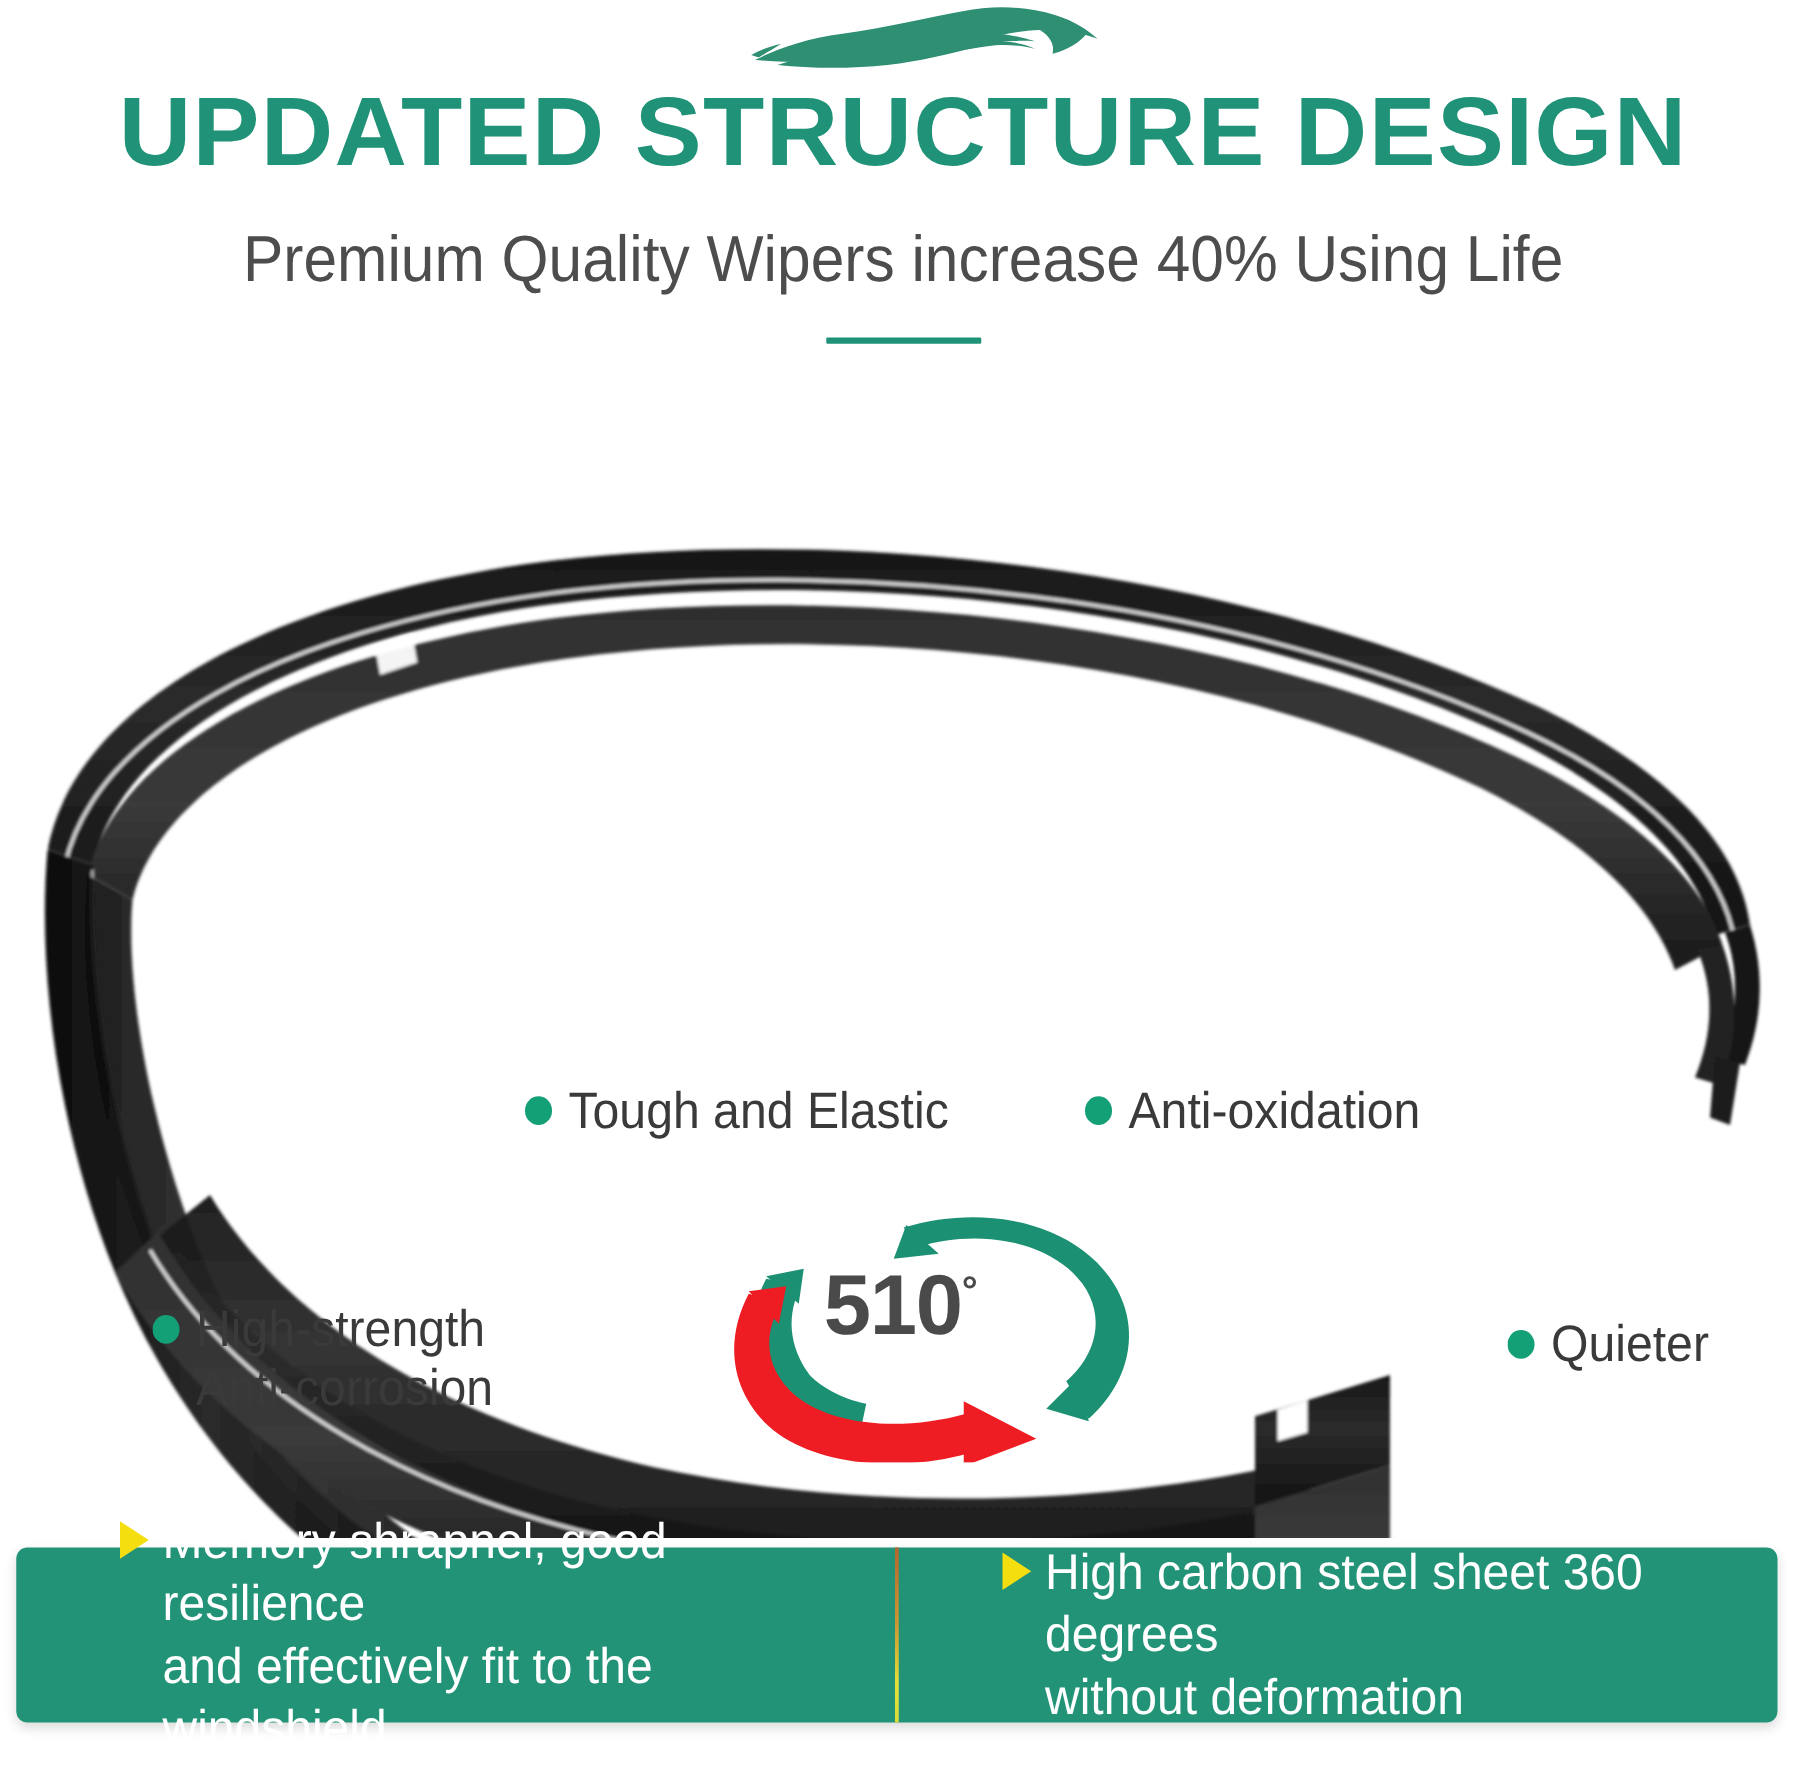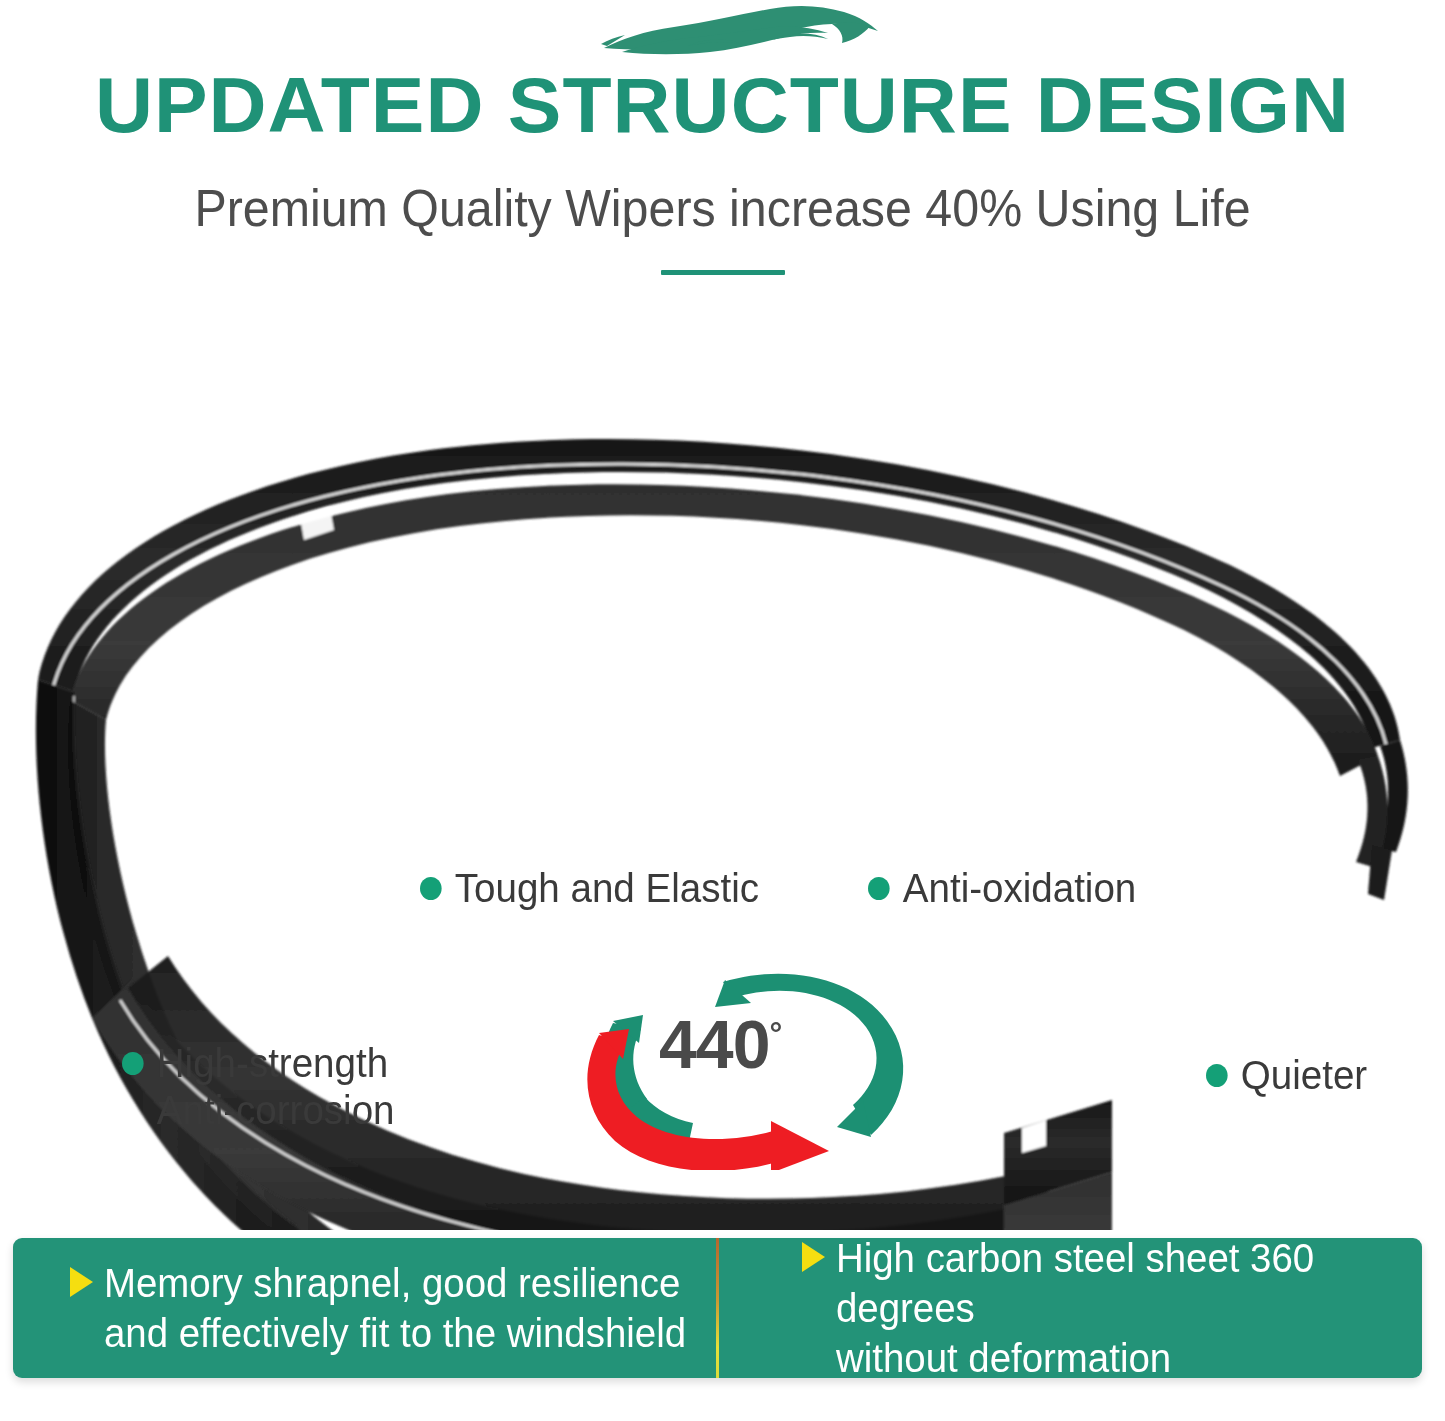--- a/index.html
+++ b/index.html
@@ -148,21 +148,21 @@
     height: 140px;
     background: #239378;
     border-radius: 9px;
     box-shadow: 0 4px 9px rgba(0,0,0,0.14);
     display: flex;
   }
   .banner-half {
     flex: 1 1 50%;
     display: flex;
     align-items: center;
-    padding-left: 57px;
+    padding-left: 83px;
     box-sizing: border-box;
   }
   .banner-half.right { padding-left: 84px; }
   #banner-divider {
     position: absolute;
     left: 703px;
     top: 0;
     width: 3px;
     height: 140px;
     background: linear-gradient(to bottom, #b5662e 0%, #c99a34 45%, #e4e03a 78%, #d9dc3c 100%);
@@ -368,21 +368,21 @@
       <path d="M24 80
                C 4 118, 10 158, 40 186
                C 76 218, 146 224, 206 206
                L 198 176
                C 148 190, 92 186, 62 162
                C 38 142, 34 114, 50 88 Z" fill="#EE1D23"></path>
       <path d="M24 78 L 54 74 L 48 104 Z" fill="#EE1D23"></path>
       <path d="M196 166 L 254 196 L 196 218 Z" fill="#EE1D23"></path>
     </svg>
     <div id="badge-360-text">
-      <span>440</span><span class="deg">°</span>
+      <span>510</span><span class="deg">°</span>
     </div>
   </div>
 </div>
 
 <div id="bottom-banner">
 
   <div class="banner-half left">
     <div class="banner-row">
       <span class="tri-icon"></span>
       <span class="banner-text">Memory shrapnel, good resilience

